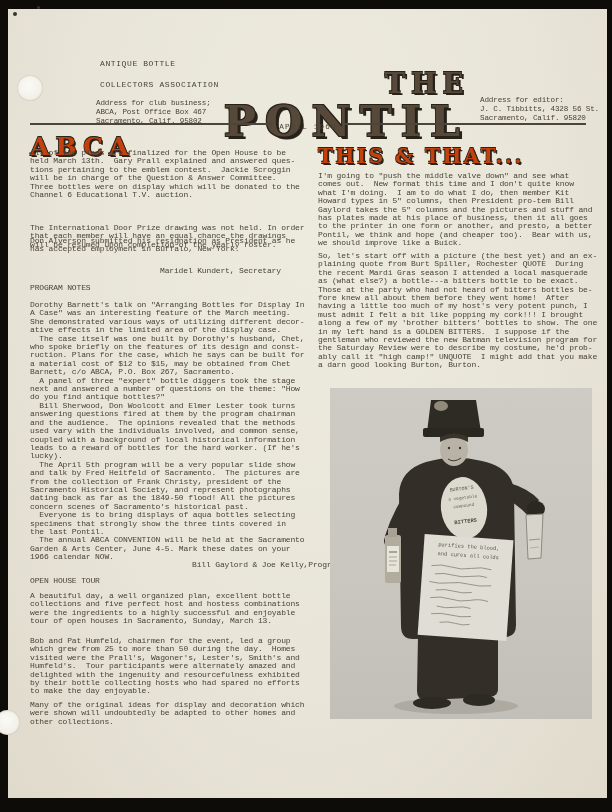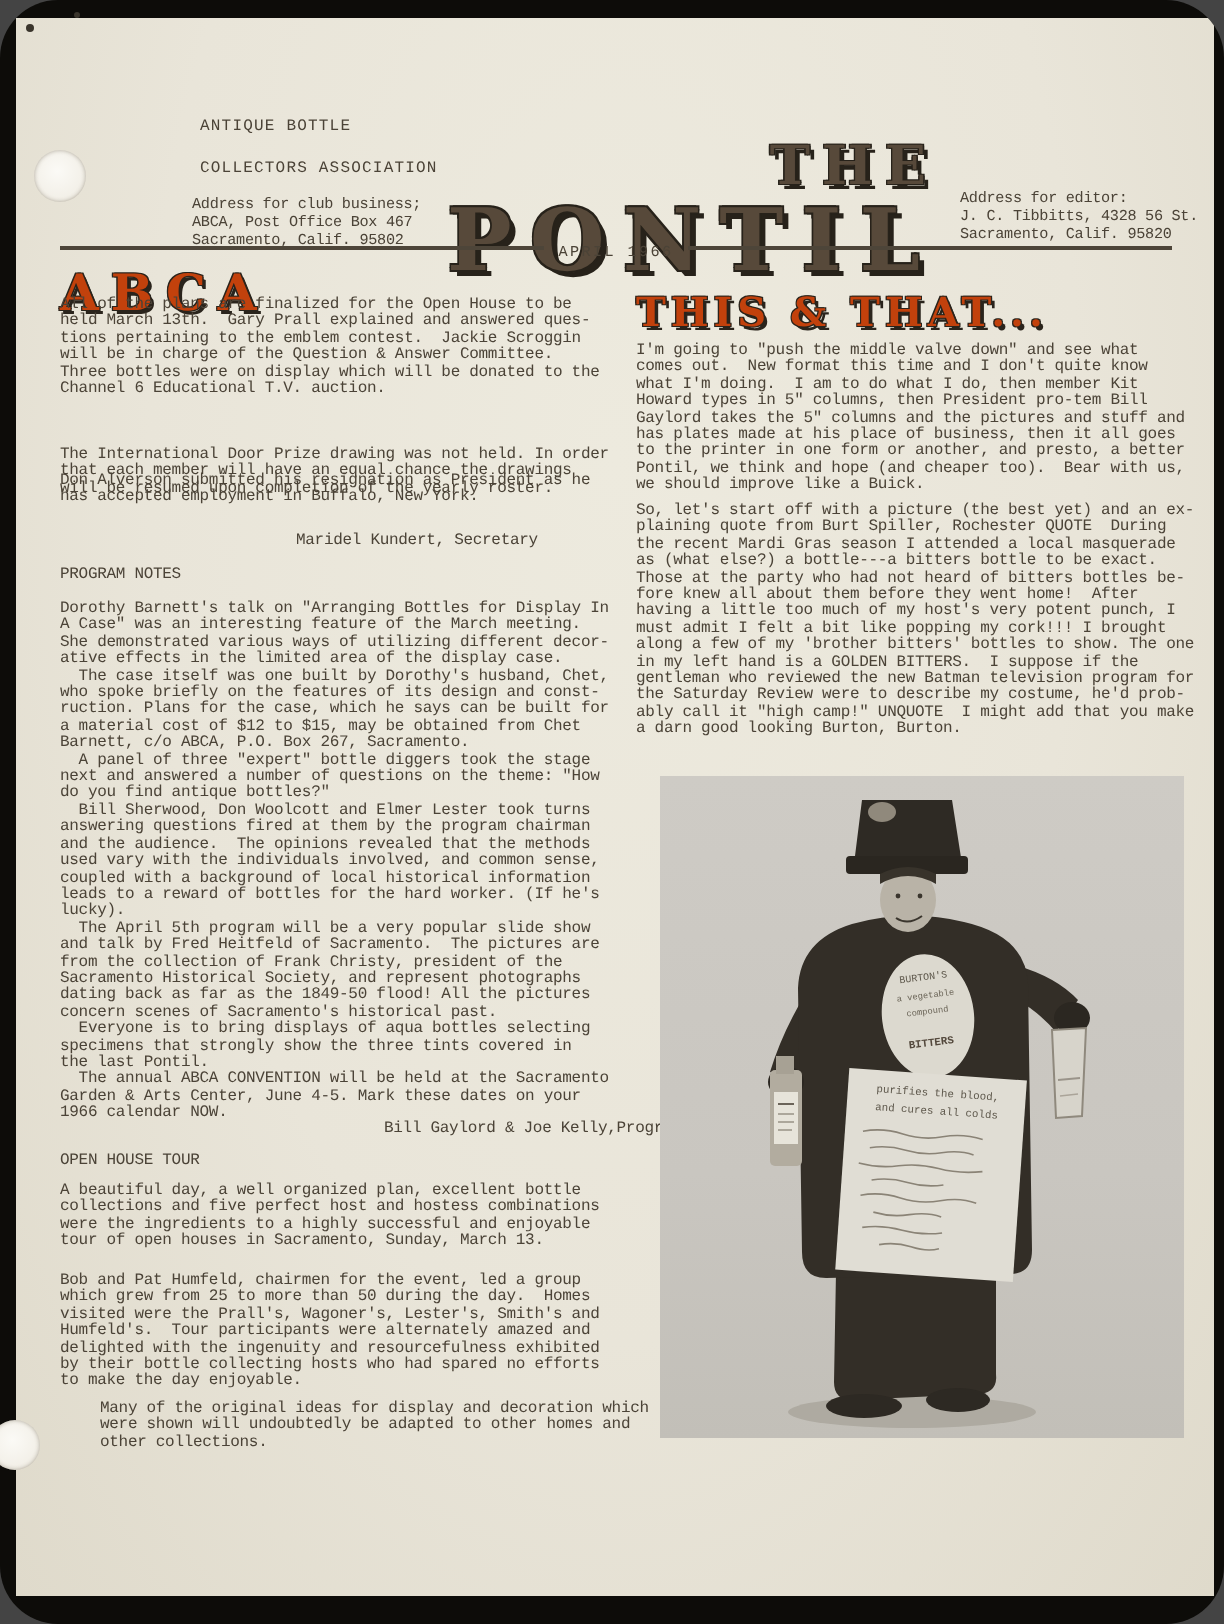--- a/index.html
+++ b/index.html
@@ -1,21 +1,20 @@
 <!DOCTYPE html>
 <html><head>
 <meta charset="utf-8">
 <style>
   * { margin:0; padding:0; box-sizing:border-box; }
   html,body { background:#444; }
   .page {
     position:relative; width:612px; height:812px;
     background:#0d0c09; overflow:hidden;
     font-family:"Liberation Mono","DejaVu Sans Mono",monospace;
-    border-radius:29px;
   }
   .paper {
     position:absolute; left:8px; top:9px; width:599px; height:789px;
     background: radial-gradient(ellipse at 50% 28%, #edeade 0%, #e9e5d9 55%, #dfdacb 100%);
   }
   .type {
     position:absolute;
     font-family:"Liberation Mono","DejaVu Sans Mono",monospace;
     font-size:8px; line-height:8.4px; letter-spacing:-0.15px;
     color:#4b4337; white-space:pre;
@@ -97,21 +96,21 @@
 held March 13th.  Gary Prall explained and answered ques-
 tions pertaining to the emblem contest.  Jackie Scroggin
 will be in charge of the Question &amp; Answer Committee.
 Three bottles were on display which will be donated to the
 Channel 6 Educational T.V. auction.</div>
   <div class="type" style="left:30px;top:209px;margin-top:28px;">Don Alverson submitted his resignation as President as he
 has accepted employment in Buffalo, New York.</div>
   <div class="type" style="left:30px;top:224px;">The International Door Prize drawing was not held. In order
 that each member will have an equal chance the drawings
 will be resumed upon completion of the yearly roster.</div>
-  <div class="type" style="left:148px;top:267px;text-align:right;">Maridel Kundert, Secretary</div>
+  <div class="type" style="left:160px;top:267px;text-align:right;">Maridel Kundert, Secretary</div>
 
   <div class="type" style="left:30px;top:284px;">PROGRAM NOTES</div>
   <div class="type" style="left:30px;top:301px;">Dorothy Barnett's talk on "Arranging Bottles for Display In
 A Case" was an interesting feature of the March meeting.
 She demonstrated various ways of utilizing different decor-
 ative effects in the limited area of the display case.
   The case itself was one built by Dorothy's husband, Chet,
 who spoke briefly on the features of its design and const-
 ruction. Plans for the case, which he says can be built for
 a material cost of $12 to $15, may be obtained from Chet
@@ -145,21 +144,21 @@
 collections and five perfect host and hostess combinations
 were the ingredients to a highly successful and enjoyable
 tour of open houses in Sacramento, Sunday, March 13.</div>
   <div class="type" style="left:30px;top:637px;">Bob and Pat Humfeld, chairmen for the event, led a group
 which grew from 25 to more than 50 during the day.  Homes
 visited were the Prall's, Wagoner's, Lester's, Smith's and
 Humfeld's.  Tour participants were alternately amazed and
 delighted with the ingenuity and resourcefulness exhibited
 by their bottle collecting hosts who had spared no efforts
 to make the day enjoyable.</div>
-  <div class="type" style="left:30px;top:701px;margin-left:20px;">Many of the original ideas for display and decoration which
+  <div class="type" style="left:30px;top:701px;">Many of the original ideas for display and decoration which
 were shown will undoubtedly be adapted to other homes and
 other collections.</div>
 
   <div class="ornate" style="left:318px;top:144px;font-size:20px;letter-spacing:2.5px;">THIS &amp; THAT...</div>
   <div class="type" style="left:318px;top:172px;">I'm going to "push the middle valve down" and see what
 comes out.  New format this time and I don't quite know
 what I'm doing.  I am to do what I do, then member Kit
 Howard types in 5" columns, then President pro-tem Bill
 Gaylord takes the 5" columns and the pictures and stuff and
 has plates made at his place of business, then it all goes

